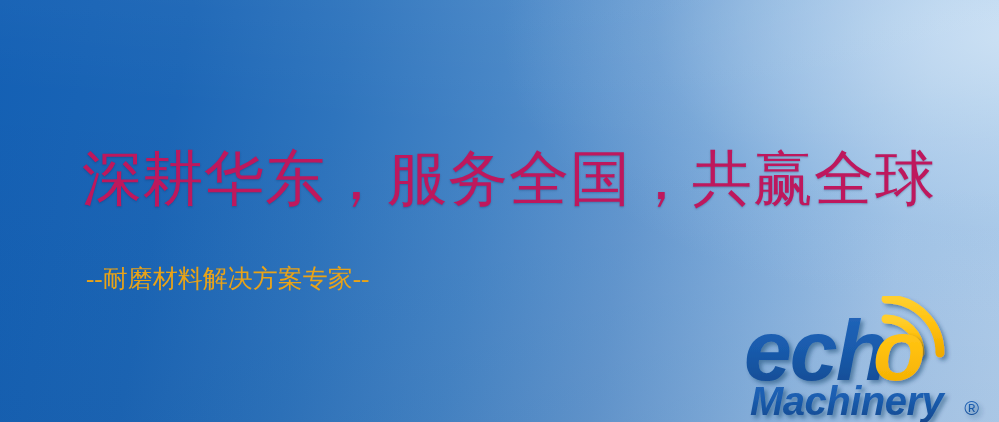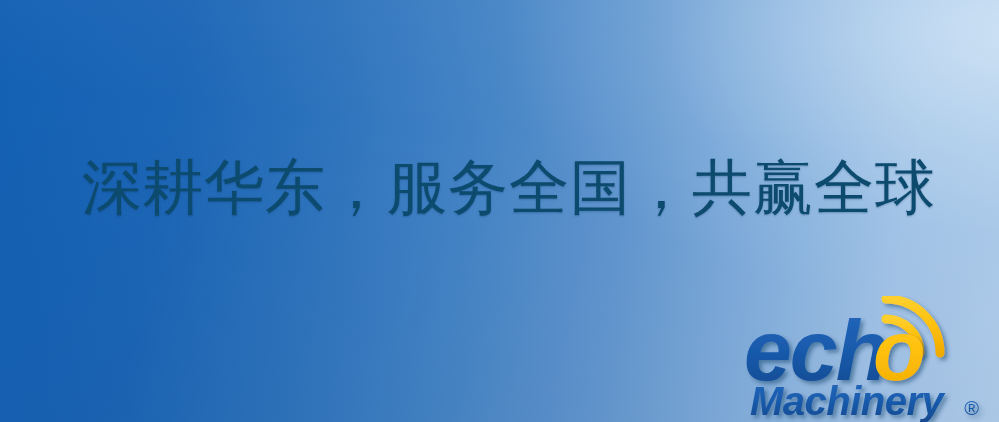--- a/index.html
+++ b/index.html
@@ -44,25 +44,25 @@
     background: linear-gradient(185deg,
         rgba(255,255,255,0.05) 0%,
         rgba(0,0,0,0.00) 35%,
         rgba(0,30,70,0.05) 100%);
   }
 
   
   .headline {
     position: absolute;
     left: 82px;
-    top: 158px;
+    top: 149px;
     font-family: "Liberation Serif", "DejaVu Serif", serif;
     font-size: 60px;
     line-height: 1;
-    color: #0c4a6e;
+    color: #be185d;
     letter-spacing: 1px;
     white-space: nowrap;
     text-shadow: 0 1px 2px rgba(10,50,95,0.30);
   }
 
   
   .subtitle {
     position: absolute;
     left: 86px;
     top: 265px;
@@ -89,20 +89,21 @@
 <body>
 
 <div id="banner">
 
   <div class="bg-base"></div>
   <div class="bg-glow"></div>
   <div class="bg-shade"></div>
 
   <div class="headline">深耕华东，服务全国，共赢全球</div>
 
+  <div class="subtitle">--耐磨材料解决方案专家--</div>
 
   <div class="logo">
     <svg width="255" height="126" viewBox="0 0 255 126" xmlns="http://www.w3.org/2000/svg">
       <defs>
         <filter id="dropsh" x="-30%" y="-30%" width="180%" height="180%">
           <feDropShadow dx="3" dy="3" stdDeviation="2.2" flood-color="#11345e" flood-opacity="0.45"></feDropShadow>
         </filter>
         <linearGradient id="blueGrad" x1="0" y1="0" x2="0" y2="1">
           <stop offset="0%" stop-color="#2468bd"></stop>
           <stop offset="45%" stop-color="#1a5cae"></stop>

